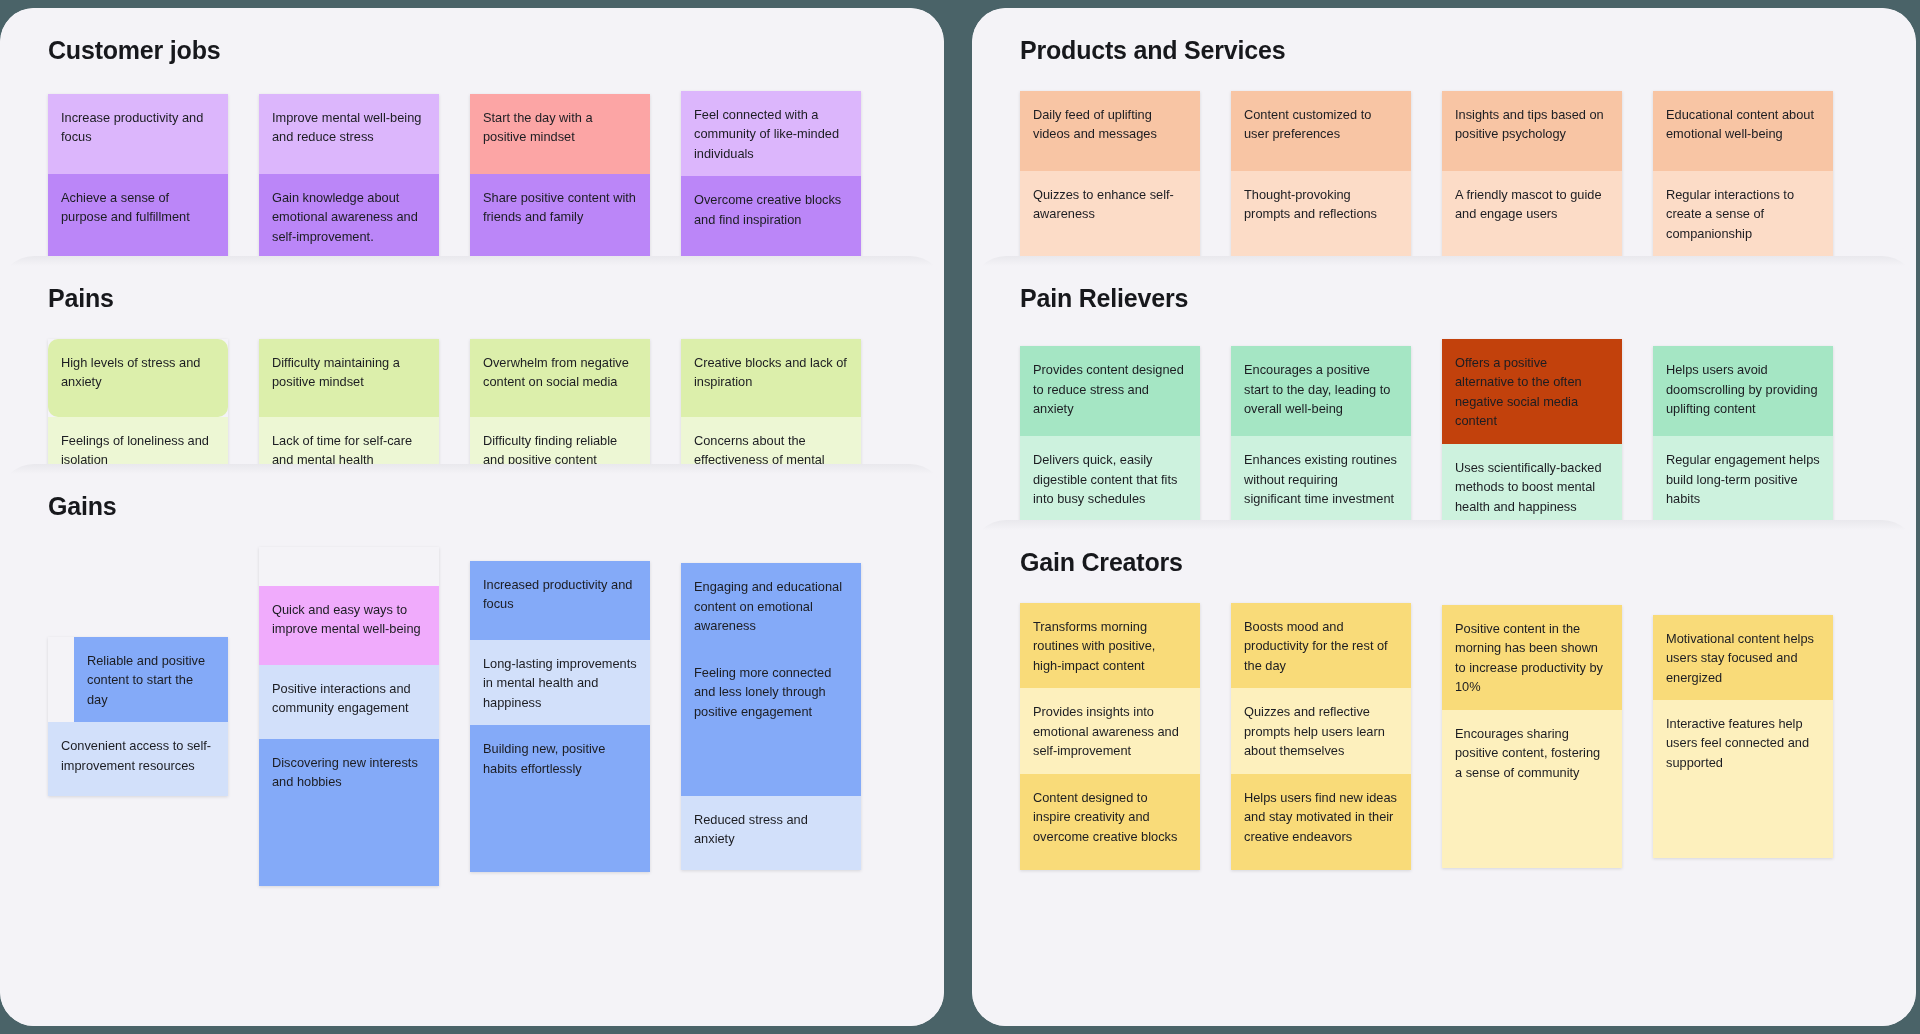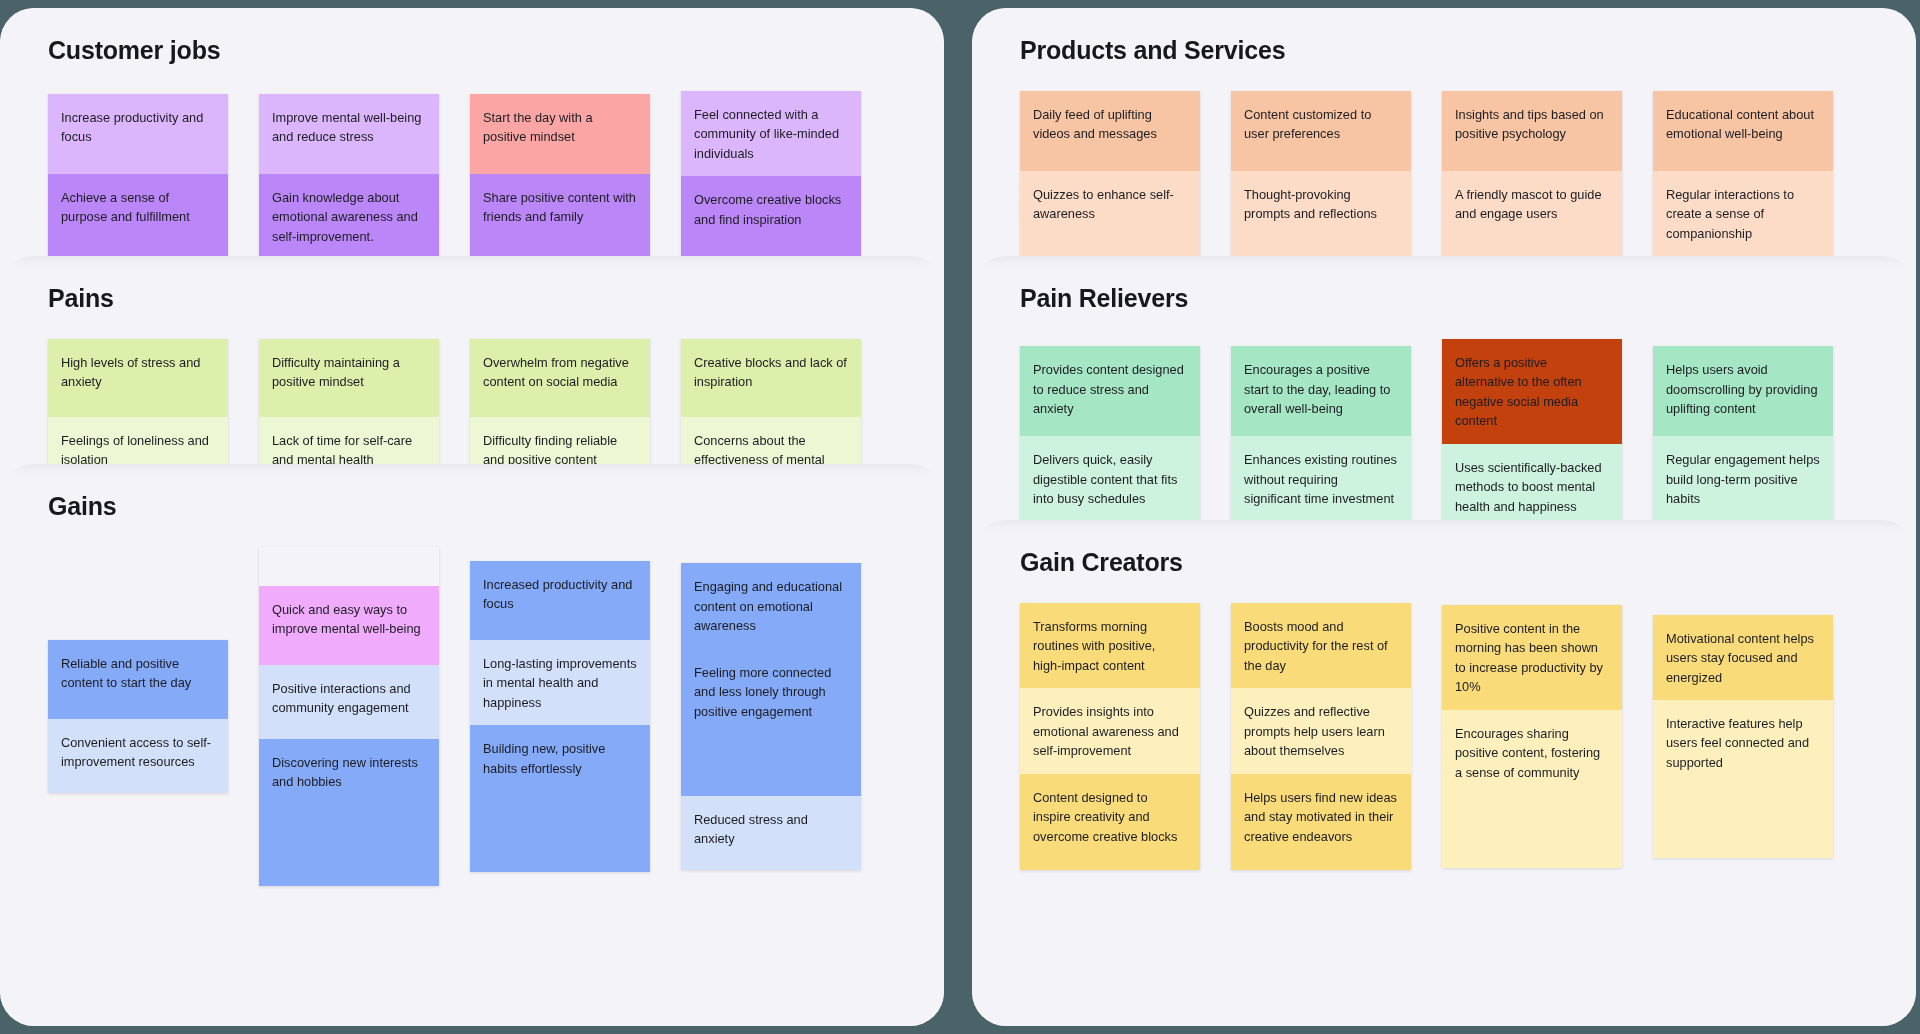--- a/index.html
+++ b/index.html
@@ -111,21 +111,21 @@
               <div class="seg" style="background: rgb(187, 134, 248); min-height: 95px;">Overcome creative blocks and find inspiration</div>
             </div>
           </div>
         </div>
       </div>
       <div class="section" style="top: 248px; height: 208px;">
         <div class="section-inner">
           <div class="section-title">Pains</div>
           <div class="cards">
             <div class="card">
-              <div class="seg" style="background: rgb(220, 239, 171); min-height: 78px;">High levels of stress and anxiety</div>
+              <div class="seg" style="background: rgb(220, 239, 171); min-height: 78px; border-radius: 10px;">High levels of stress and anxiety</div>
               <div class="seg" style="background: rgb(237, 247, 212); min-height: 95px;">Feelings of loneliness and isolation</div>
             </div>
             <div class="card">
               <div class="seg" style="background: rgb(220, 239, 171); min-height: 78px;">Difficulty maintaining a positive mindset</div>
               <div class="seg" style="background: rgb(237, 247, 212); min-height: 95px;">Lack of time for self-care and mental health practices</div>
             </div>
             <div class="card">
               <div class="seg" style="background: rgb(220, 239, 171); min-height: 78px;">Overwhelm from negative content on social media</div>
               <div class="seg" style="background: rgb(237, 247, 212); min-height: 95px;">Difficulty finding reliable and positive content</div>
             </div>
@@ -134,21 +134,21 @@
               <div class="seg" style="background: rgb(237, 247, 212); min-height: 95px;">Concerns about the effectiveness of mental health apps</div>
             </div>
           </div>
         </div>
       </div>
       <div class="section" style="top: 456px; height: 562px;">
         <div class="section-inner">
           <div class="section-title">Gains</div>
           <div class="cards">
             <div class="card">
-              <div class="seg" style="background: rgb(132, 170, 248); min-height: 79px;">Reliable and positive content to start the day</div>
+              <div class="seg" style="background: rgb(132, 170, 248); min-height: 79px; margin-left: 26px;">Reliable and positive content to start the day</div>
               <div class="seg" style="background: rgb(210, 224, 250); min-height: 74px;">Convenient access to self-improvement resources</div>
             </div>
             <div class="card">
               <div class="seg" style="background: #f0abfc; min-height: 79px; margin-top: 39px;">Quick and easy ways to improve mental well-being</div>
               <div class="seg" style="background: rgb(210, 224, 250); min-height: 74px;">Positive interactions and community engagement</div>
               <div class="seg" style="background: rgb(132, 170, 248); min-height: 147px;">Discovering new interests and hobbies</div>
             </div>
             <div class="card">
               <div class="seg" style="background: rgb(132, 170, 248); min-height: 79px;">Increased productivity and focus</div>
               <div class="seg" style="background: rgb(210, 224, 250); min-height: 74px;">Long-lasting improvements in mental health and happiness</div>

